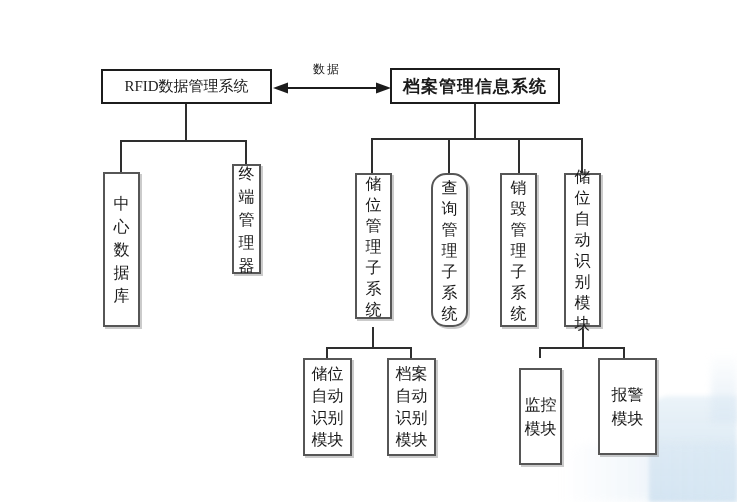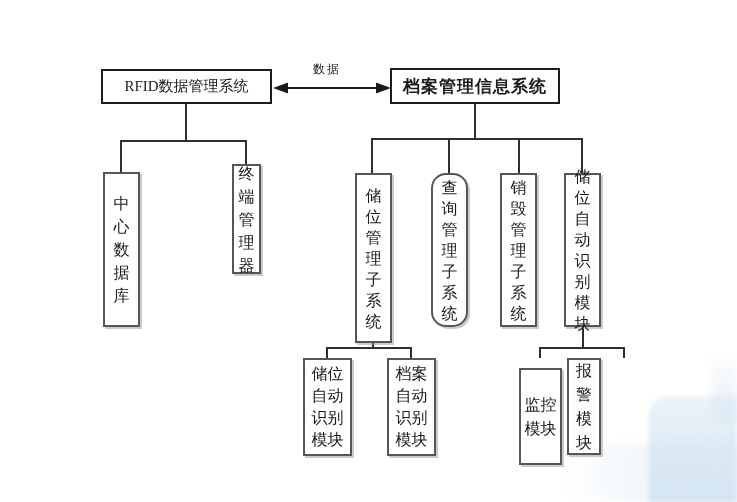--- a/index.html
+++ b/index.html
@@ -79,21 +79,21 @@
   <div class="vline" style="left:539px;top:347px;height:11px;"></div>
   <div class="vline" style="left:623px;top:347px;height:11px;"></div>
 
   <div class="node shadowed" style="left:103px;top:172px;width:37px;height:155px;">
     <div class="vtxt">中心数据库</div>
   </div>
   <div class="node shadowed" style="left:232px;top:164px;width:29px;height:110px;">
     <div class="vtxt">终端管理器</div>
   </div>
 
-  <div class="node shadowed" style="left:355px;top:173px;width:37px;height:170px;">
+  <div class="node shadowed" style="left:355px;top:173px;width:37px;height:146px;">
     <div class="vtxt tight">储位管理子系统</div>
   </div>
   <div class="node shadowed" style="left:431px;top:173px;width:37px;height:154px;border-radius:15px;">
     <div class="vtxt tight">查询管理子系统</div>
   </div>
   <div class="node shadowed" style="left:500px;top:173px;width:37px;height:154px;">
     <div class="vtxt tight">销毁管理子系统</div>
   </div>
   <div class="node shadowed" style="left:564px;top:173px;width:37px;height:154px;">
     <div class="vtxt tight">储位自动识别模块</div>
@@ -102,17 +102,17 @@
   <div class="node shadowed" style="left:303px;top:358px;width:49px;height:98px;">
     <div class="mtxt">储位自动识别模块</div>
   </div>
   <div class="node shadowed" style="left:387px;top:358px;width:49px;height:98px;">
     <div class="mtxt">档案自动识别模块</div>
   </div>
 
   <div class="node shadowed" style="left:519px;top:368px;width:43px;height:97px;">
     <div class="mtxt two">监控模块</div>
   </div>
-  <div class="node shadowed" style="left:567px;top:358px;width:34px;height:97px;">
+  <div class="node shadowed" style="left:598px;top:358px;width:59px;height:97px;">
     <div class="mtxt two">报警模块</div>
   </div>
 
 </div>
 
 </body></html>

